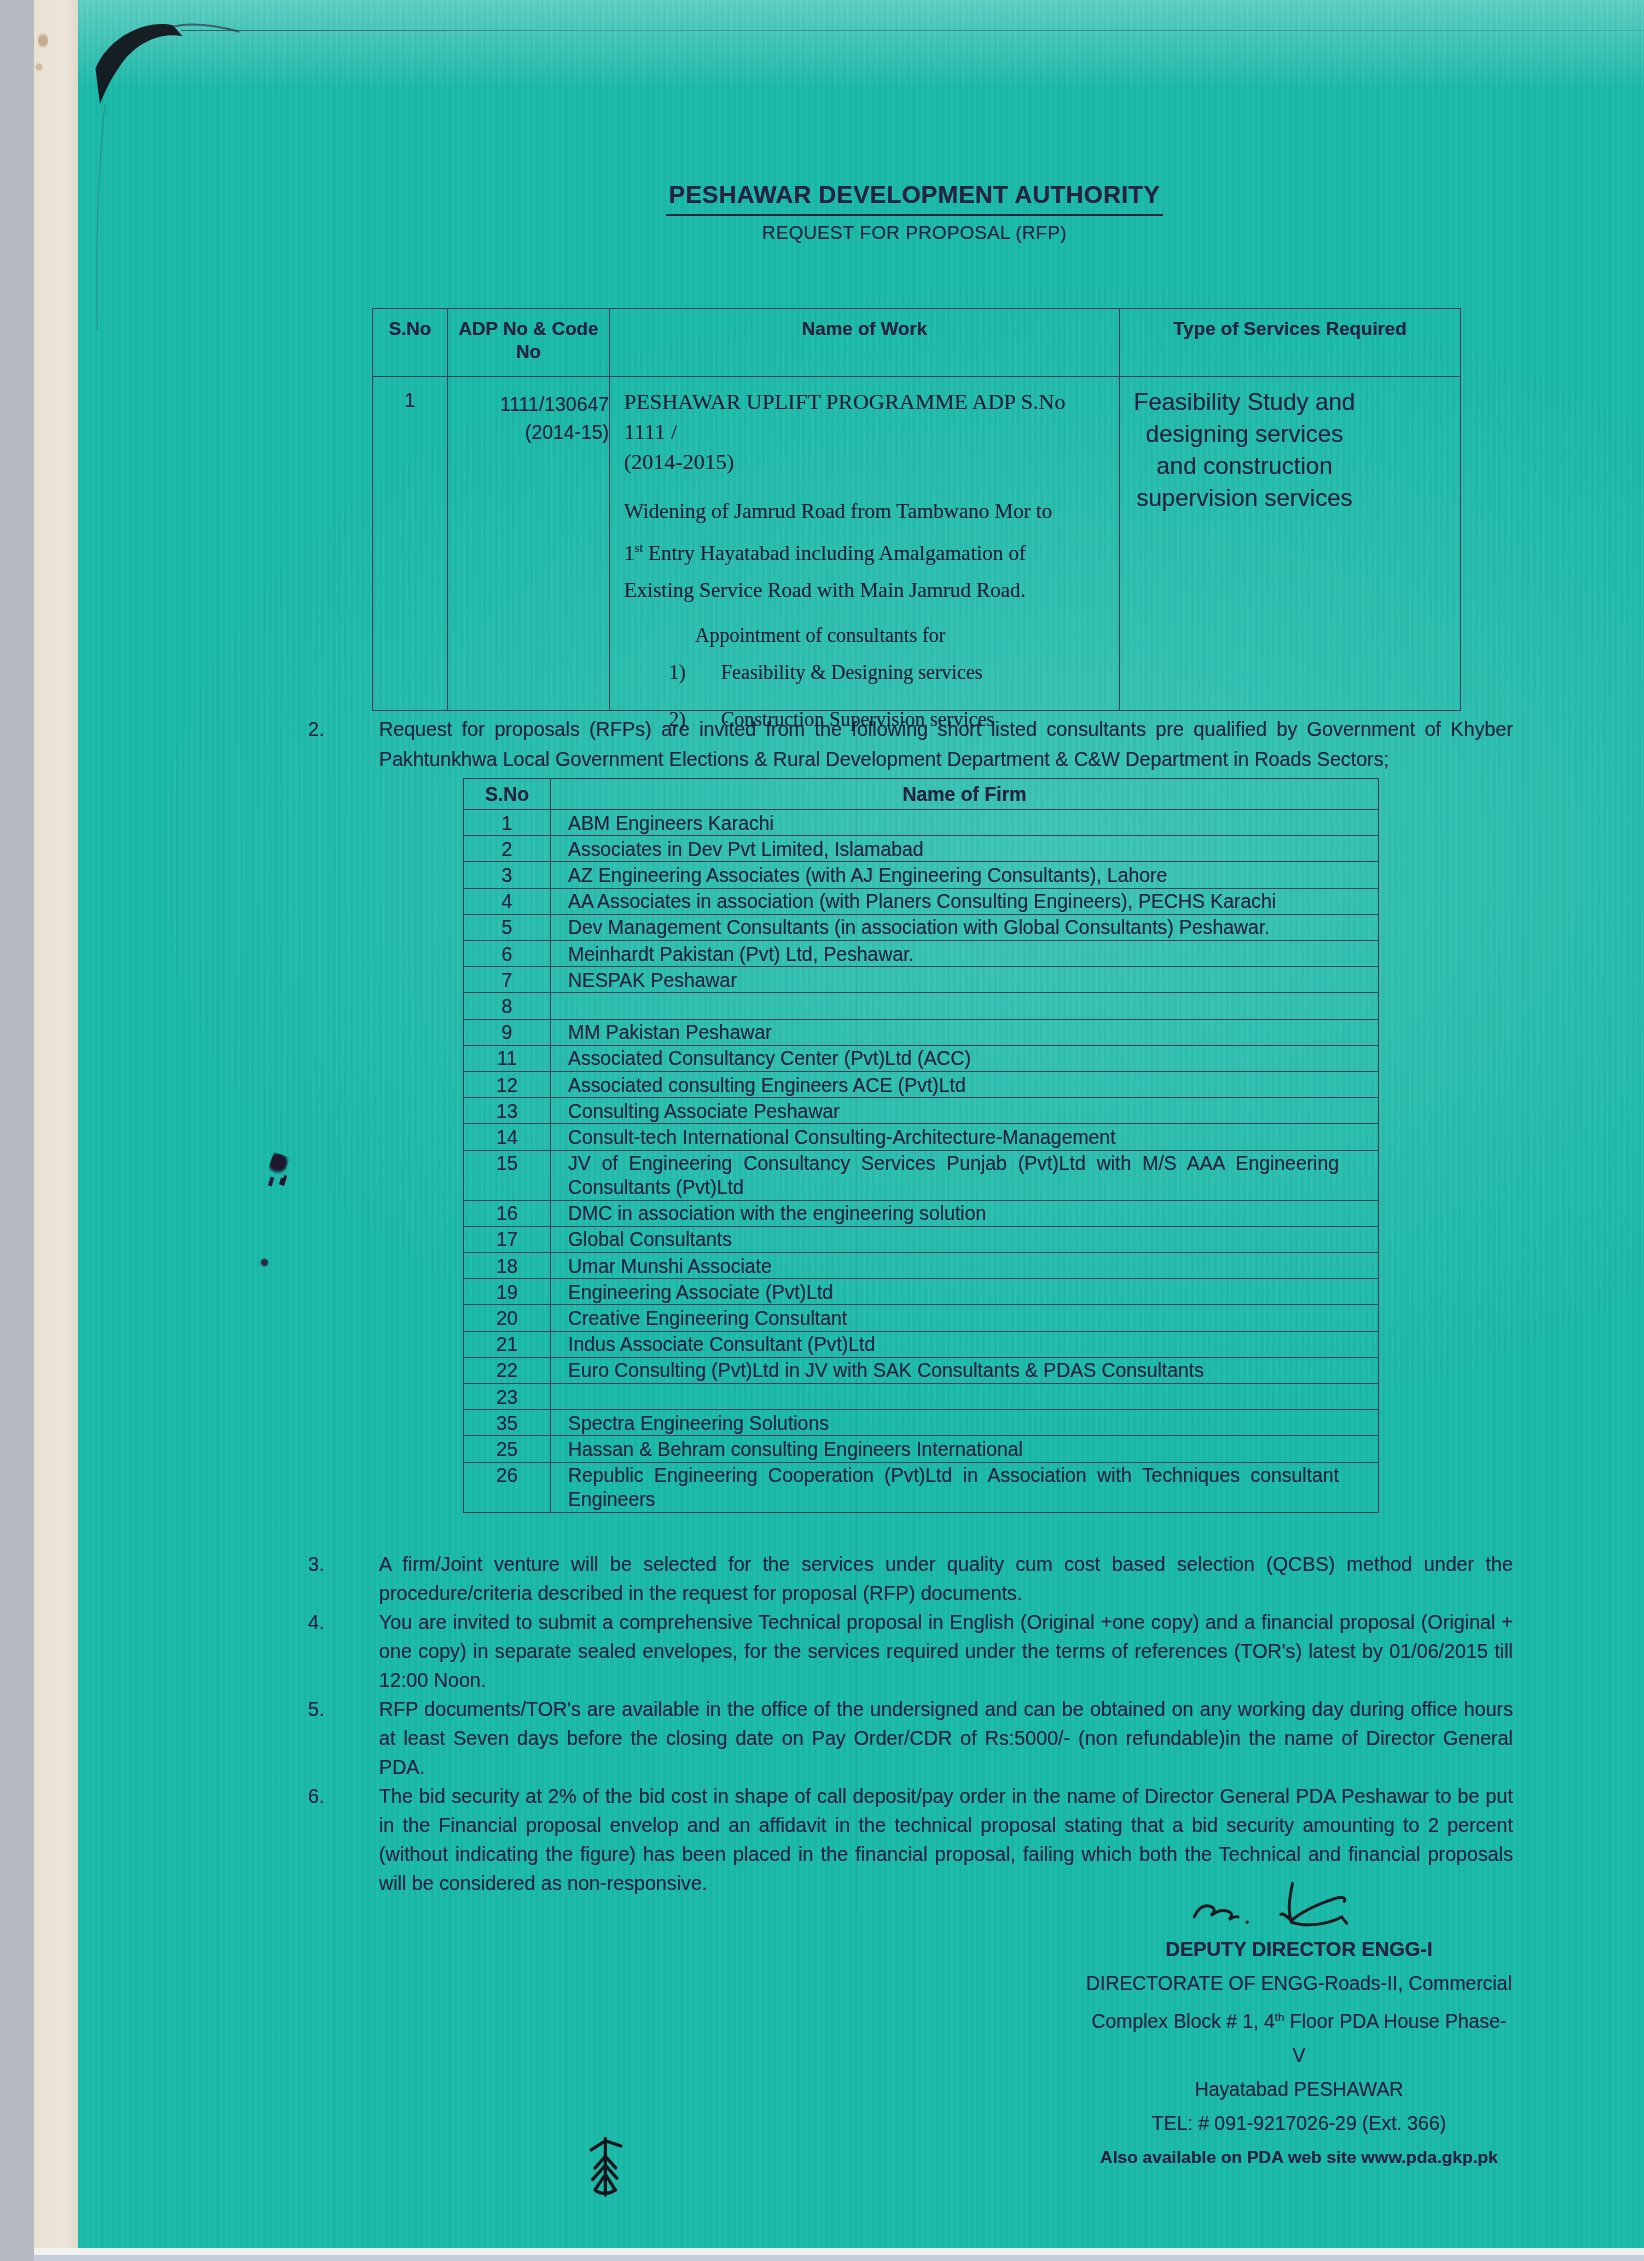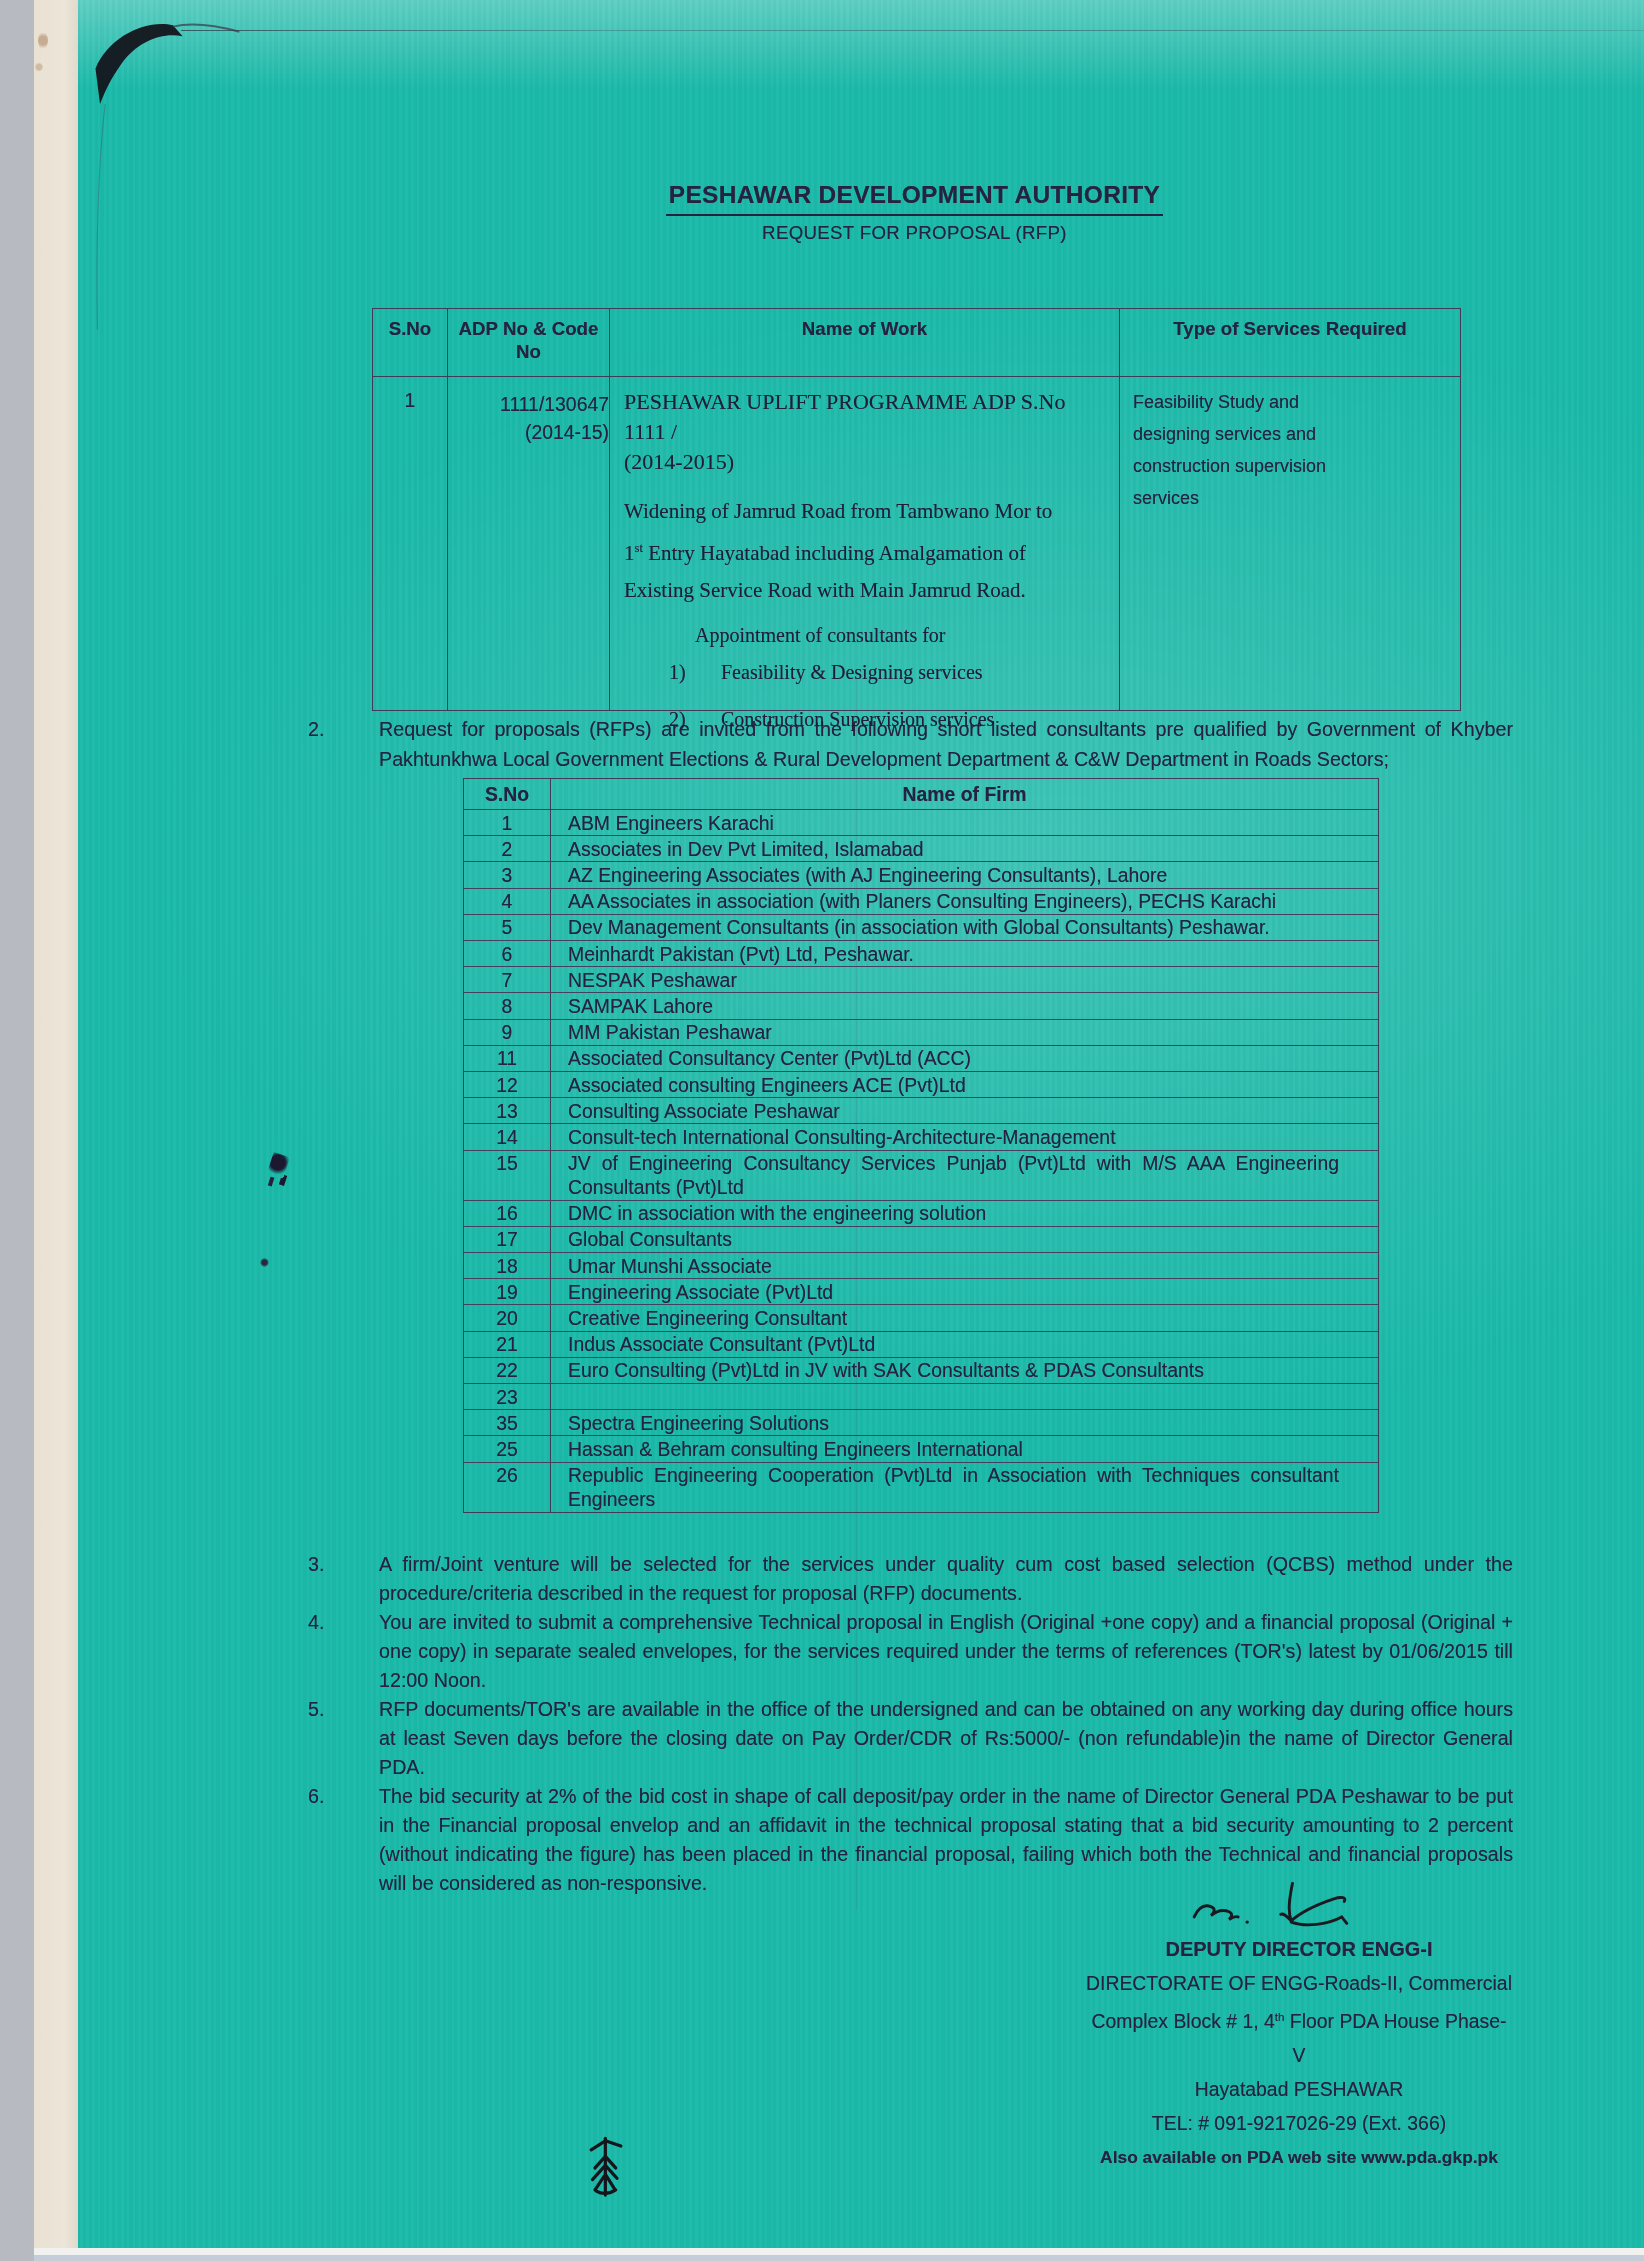--- a/index.html
+++ b/index.html
@@ -60,21 +60,21 @@
   .cell-adp{text-align:right;padding-top:13px;font-size:19.4px;line-height:28px;}
   .cell-work{font-family:"Liberation Serif",serif;padding:0 19.4px 0 14px;color:#221e38;}
   .wt div{font-size:22px;line-height:30px;}
   .wt{margin-top:10.3px;}
   .wd{margin-top:15.5px;}
   .wd div{font-size:21px;line-height:37px;}
   .appt{font-size:20px;line-height:22px;margin:15px 0 0 71px;}
   .svc{font-size:20px;line-height:22px;margin:15px 0 0 45px;display:flex;}
   .svc+.svc{margin-top:25px;}
   .svc-num{width:52px;flex:none;}
-  .cell-type{font-size:18px;line-height:32px;padding:9px 0 0 13px;}
+  .cell-type{font-size:24px;line-height:32px;padding:9px 0 0 13px;text-align:center;}
   .type-text{width:223px;}
   sup{font-size:60%;}
 
   
   .numblock{position:absolute;width:1205px;left:274px;}
   .item2-block{top:714px;}
   .item2-block .numitem{line-height:30px;}
   .items36{top:1550px;}
   .numitem{display:flex;font-size:19.7px;line-height:29px;}
   .inum{width:71px;flex:none;}
@@ -202,21 +202,20 @@
           <div class="t2-row">
             <div class="t2-sno">6</div>
             <div class="t2-name">Meinhardt Pakistan (Pvt) Ltd, Peshawar.</div>
           </div>
           <div class="t2-row">
             <div class="t2-sno">7</div>
             <div class="t2-name">NESPAK Peshawar</div>
           </div>
           <div class="t2-row">
             <div class="t2-sno">8</div>
-            <div class="t2-name">SAMPAK Lahore</div>
           </div>
           <div class="t2-row">
             <div class="t2-sno">9</div>
             <div class="t2-name">MM Pakistan Peshawar</div>
           </div>
           <div class="t2-row">
             <div class="t2-sno">11</div>
             <div class="t2-name">Associated Consultancy Center (Pvt)Ltd (ACC)</div>
           </div>
           <div class="t2-row">

